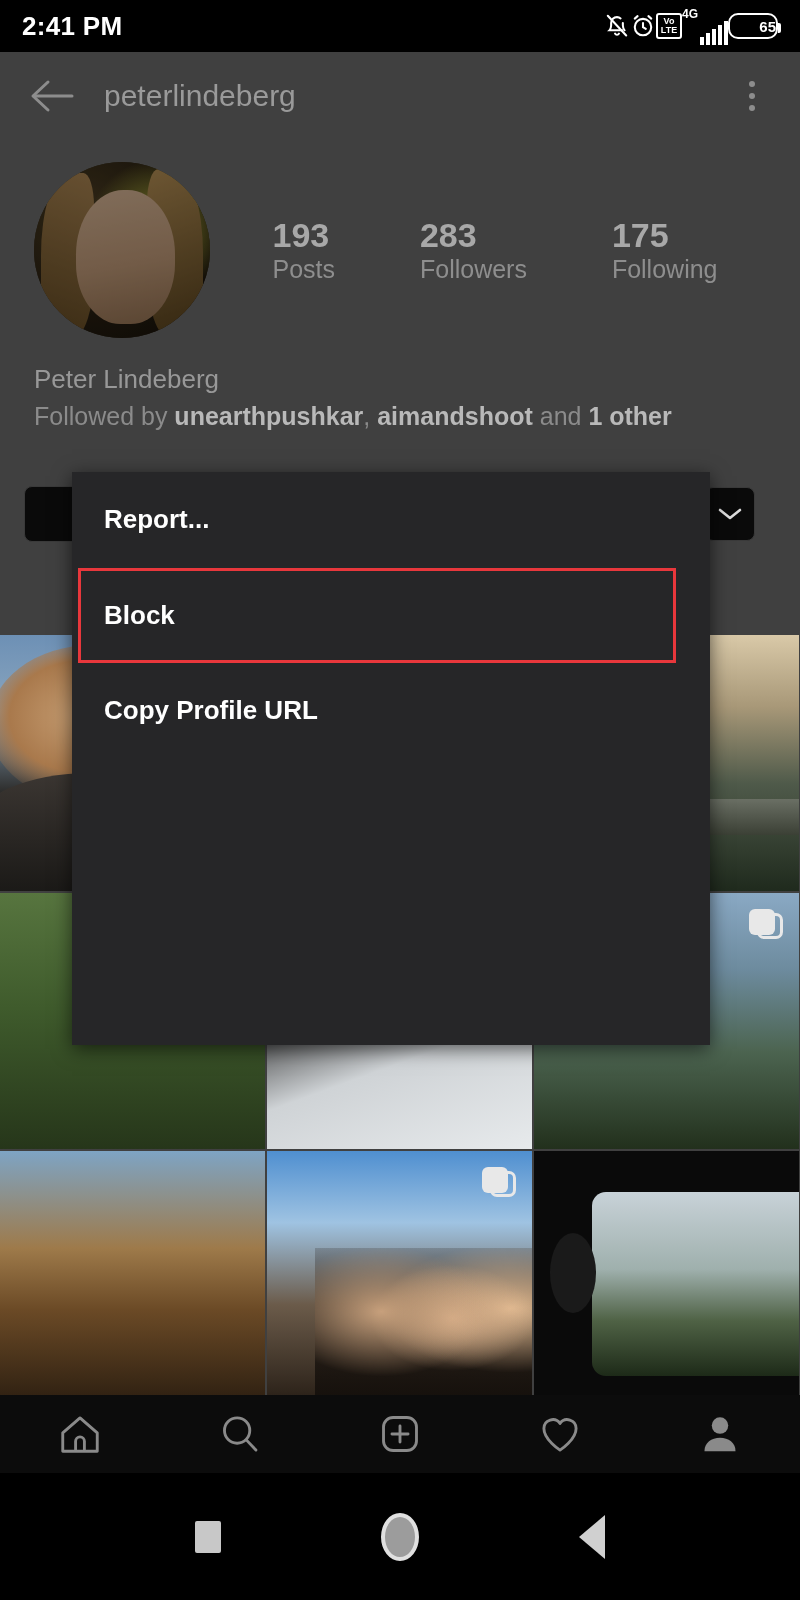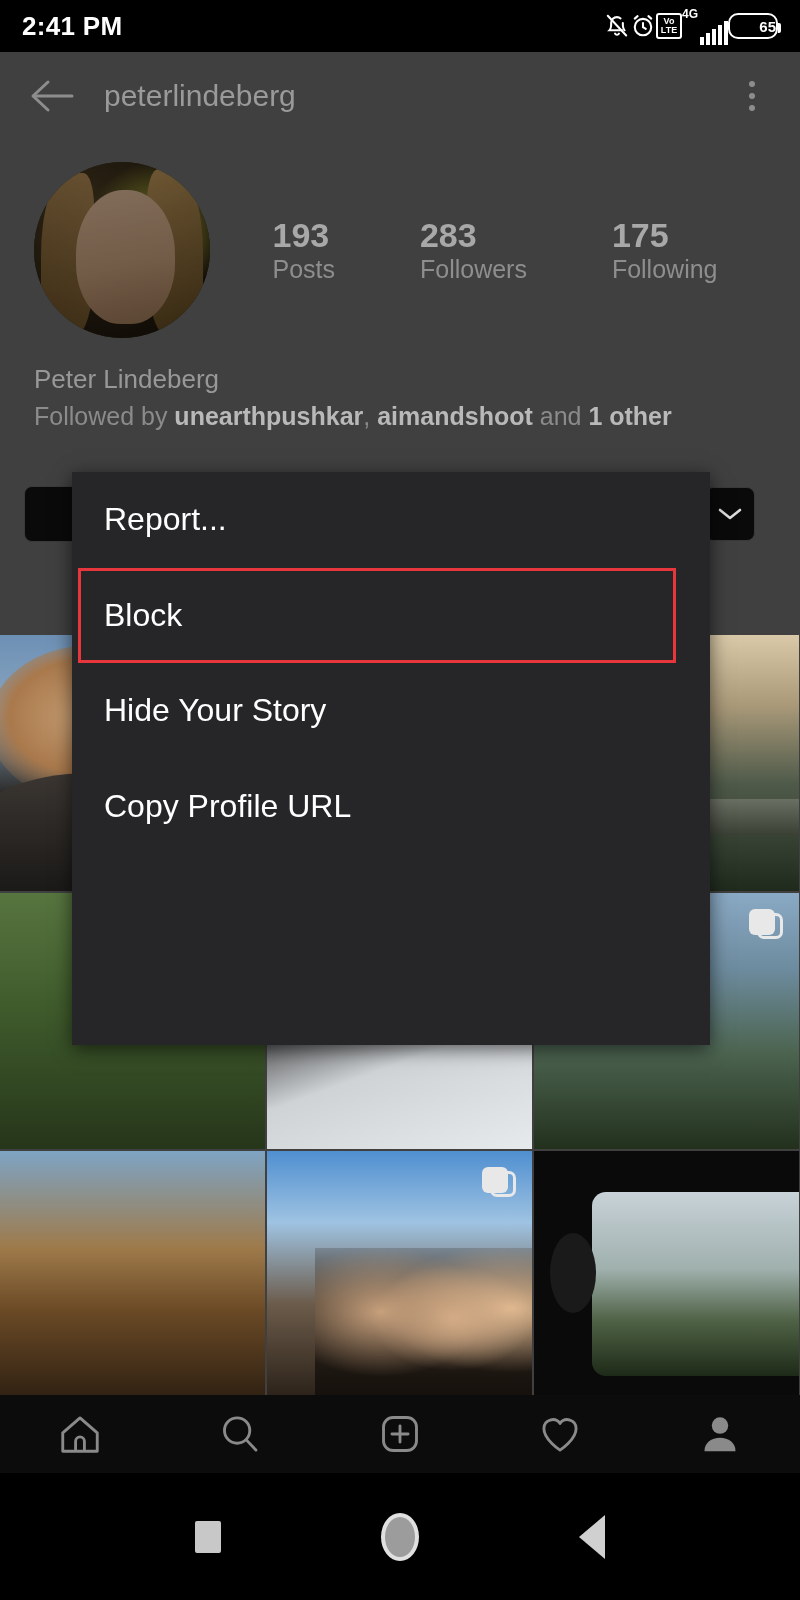--- a/index.html
+++ b/index.html
@@ -149,21 +149,21 @@
      border-radius:50%; background:#1a1a1a; }
 
   
   .menu {
     position:absolute; left:72px; top:472px; width:638px; height:573px;
     background:#262628; box-shadow:0 4px 18px rgba(0,0,0,.6);
     z-index:30;
   }
   .menu-item {
     height:95.5px; display:flex; align-items:center;
-    padding-left:32px; font-size:32px; color:#ffffff; font-weight:400;text-align:center;
+    padding-left:32px; font-size:26px; color:#ffffff; font-weight:700;text-align:center;
   }
   .menu-item.highlight {
     outline:3px solid #e8373c; outline-offset:-3px;
     margin:0 34px 0 6px;
     padding-left:26px;
   }
 
   
   .bottomnav {
     position:absolute; left:0; top:1395px; width:800px; height:78px;
@@ -313,21 +313,20 @@
     </div>
     <div class="cell p9">
         <div class="scr"></div>
         <div class="lens"></div>
       </div>
   </div>
 
   <div class="menu">
     <div class="menu-item">Report...</div>
     <div class="menu-item highlight">Block</div>
-    <div class="menu-item">Hide Your Story</div>
     <div class="menu-item">Copy Profile URL</div>
   </div>
 
   <div class="bottomnav">
     <div class="nav-btn">
       <svg width="46" height="46" viewBox="0 0 24 24" fill="none" stroke="#8a8a8a" stroke-width="1.5" stroke-linejoin="round">
         <path d="M3 11.4 12 3.6l9 7.8V21H3z"></path>
         <path d="M9.7 21v-5.2a2.3 2.3 0 0 1 4.6 0V21"></path>
       </svg>
     </div>

